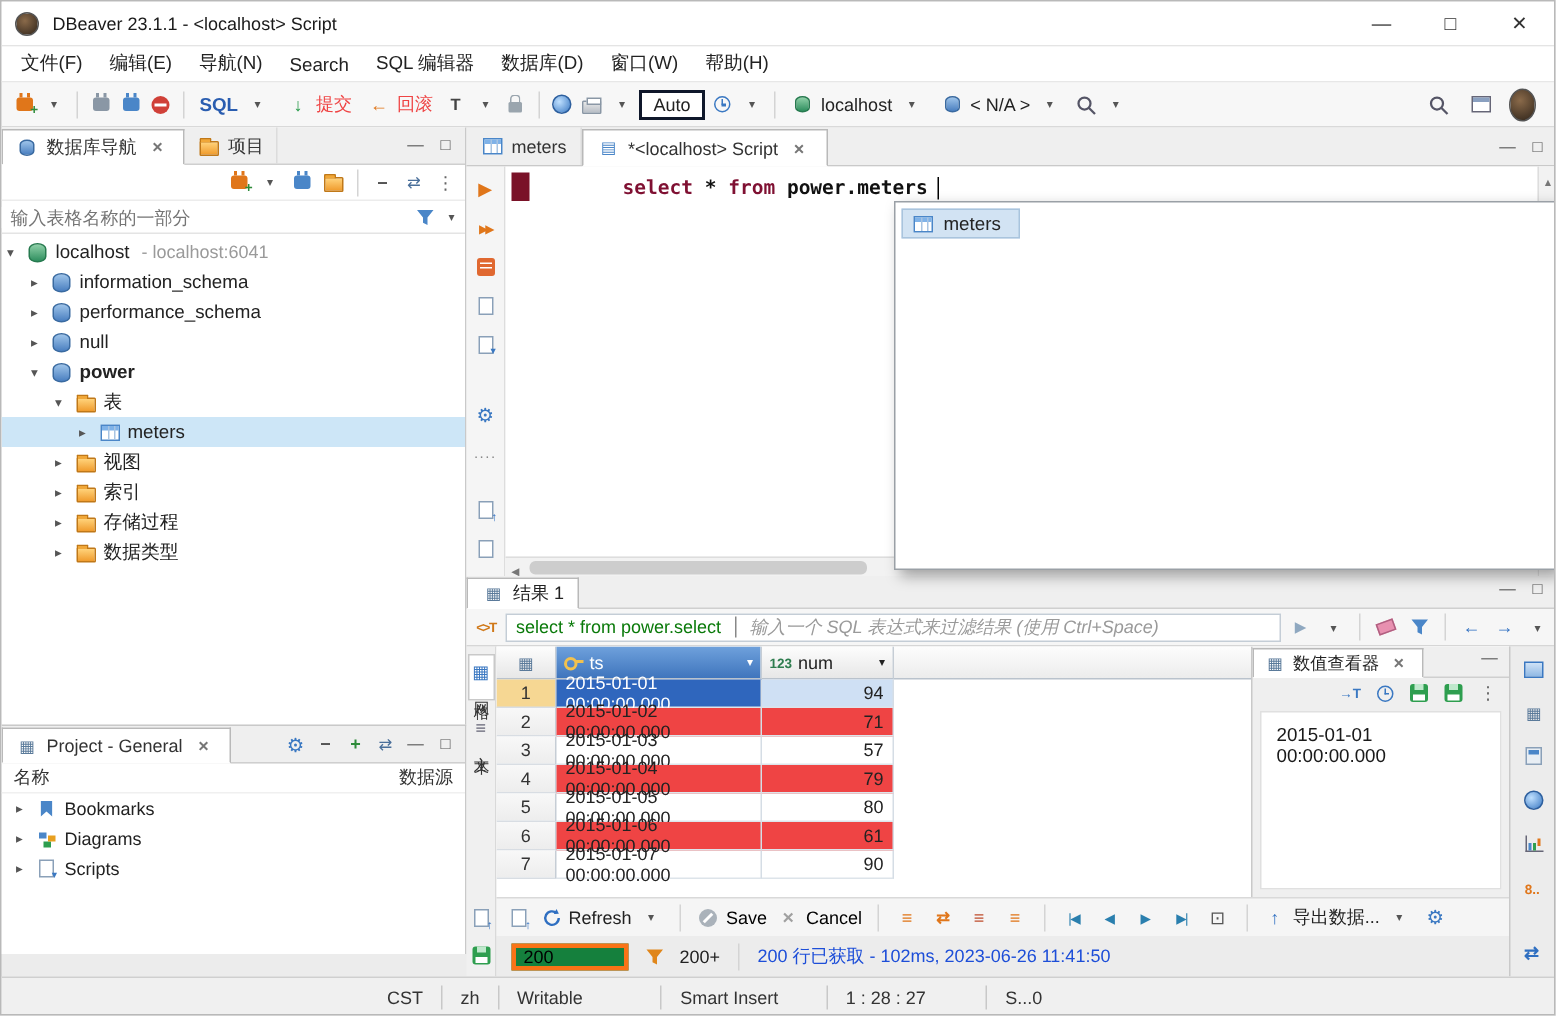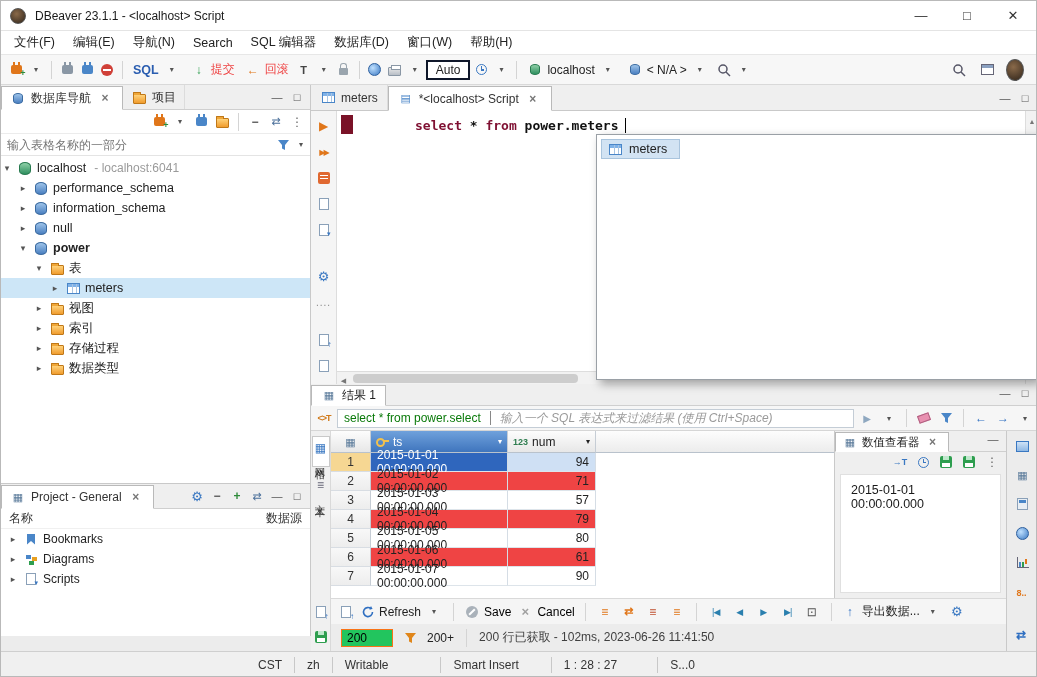--- a/index.html
+++ b/index.html
@@ -192,21 +192,21 @@
 .vvtab{display:flex;align-items:center;gap:4px;padding:0 6px;height:20px;background:#fff;border:1px solid #b9b9b9;border-bottom:1px solid #fff;margin-bottom:-1px;font-size:11.5px}
 #vv-toolbar{height:20px;display:flex;align-items:center;justify-content:flex-end;gap:5px;padding-right:5px}
 #vv-content{flex:1;margin:2px 5px 5px 5px;background:#fff;border:1px solid #e0e0e0;padding:8px 10px;font-size:12.5px;color:#1a1a1a}
 
 #right-vstrip{left:1005px;top:430px;width:32px;height:220px;background:#ececec;border-left:1px solid #c9c9c9;display:flex;flex-direction:column;align-items:center;padding:6px 0 8px;gap:11px}
 
 #results-toolbar{left:330px;top:597px;width:675px;height:26px;background:#f5f5f5;border-top:1px solid #d9d9d9;display:flex;align-items:center;padding:0 6px;gap:6px;font-size:12px}
 .gray-label{color:#000000}
 
 #fetch-row{left:330px;top:623px;width:675px;height:27px;background:#ececec;display:flex;align-items:center;gap:8px;padding:0 10px;font-size:12px}
-#fetch-row input{width:52px;height:18px;border:1px solid #f97316;background:#22c55e;padding:0 5px;font:12px "Liberation Sans",sans-serif}
+#fetch-row input{width:78px;height:18px;border:3px solid #f97316;background:#15803d;padding:0 5px;font:12px "Liberation Sans",sans-serif}
 
 #statusbar{left:0;top:650px;width:1035px;height:26px;background:#f0f0f0;border-top:1px solid #cfcfcf;display:flex;align-items:center;font-size:12px;color:#333}
 .sb-seg{padding:0 12px;white-space:nowrap}
 .sb-sep{width:1px;height:16px;background:#c8c8c8}
 </style>
 </head>
 <body>
 
 <div id="titlebar" class="abs">
   <span class="ic" style="margin-left:8px">
@@ -371,28 +371,28 @@
           <span class="s-db green"></span>
         </span>
       <span class="tlabel">localhost</span>
       <span class="tsuffix">- localhost:6041</span>
     </div>
     <div class="trow ind1">
       <span class="tw c"></span>
       <span class="ic ic16">
           <span class="s-db"></span>
         </span>
-      <span class="tlabel">performance_schema</span>
+      <span class="tlabel">information_schema</span>
     </div>
     <div class="trow ind1">
       <span class="tw c"></span>
       <span class="ic ic16">
           <span class="s-db"></span>
         </span>
-      <span class="tlabel">information_schema</span>
+      <span class="tlabel">performance_schema</span>
     </div>
     <div class="trow ind1">
       <span class="tw c"></span>
       <span class="ic ic16">
           <span class="s-db"></span>
         </span>
       <span class="tlabel">null</span>
     </div>
     <div class="trow ind1">
       <span class="tw e"></span>
@@ -747,21 +747,21 @@
 
 <div id="fetch-row" class="abs">
   <input value="200" style="">
   <span class="ic">
     <svg width="13" height="12">
         <path d="M1 1h11L8 6v5l-3-1.5V6z" fill="#e0861a"></path>
       </svg>
   </span>
   <span>200+</span>
   <span class="sep"></span>
-  <span style="color:#404040">200 行已获取 - 102ms, 2023-06-26 11:41:50</span>
+  <span style="color:#1d4ed8">200 行已获取 - 102ms, 2023-06-26 11:41:50</span>
 </div>
 
 <div id="statusbar" class="abs">
   <span style="width:245px"></span>
   <span class="sb-seg">CST</span>
   <span class="sb-sep"></span>
   <span class="sb-seg">zh</span>
   <span class="sb-sep"></span>
   <span class="sb-seg">Writable</span>
   <span class="sb-sep" style="margin-left:40px"></span>

